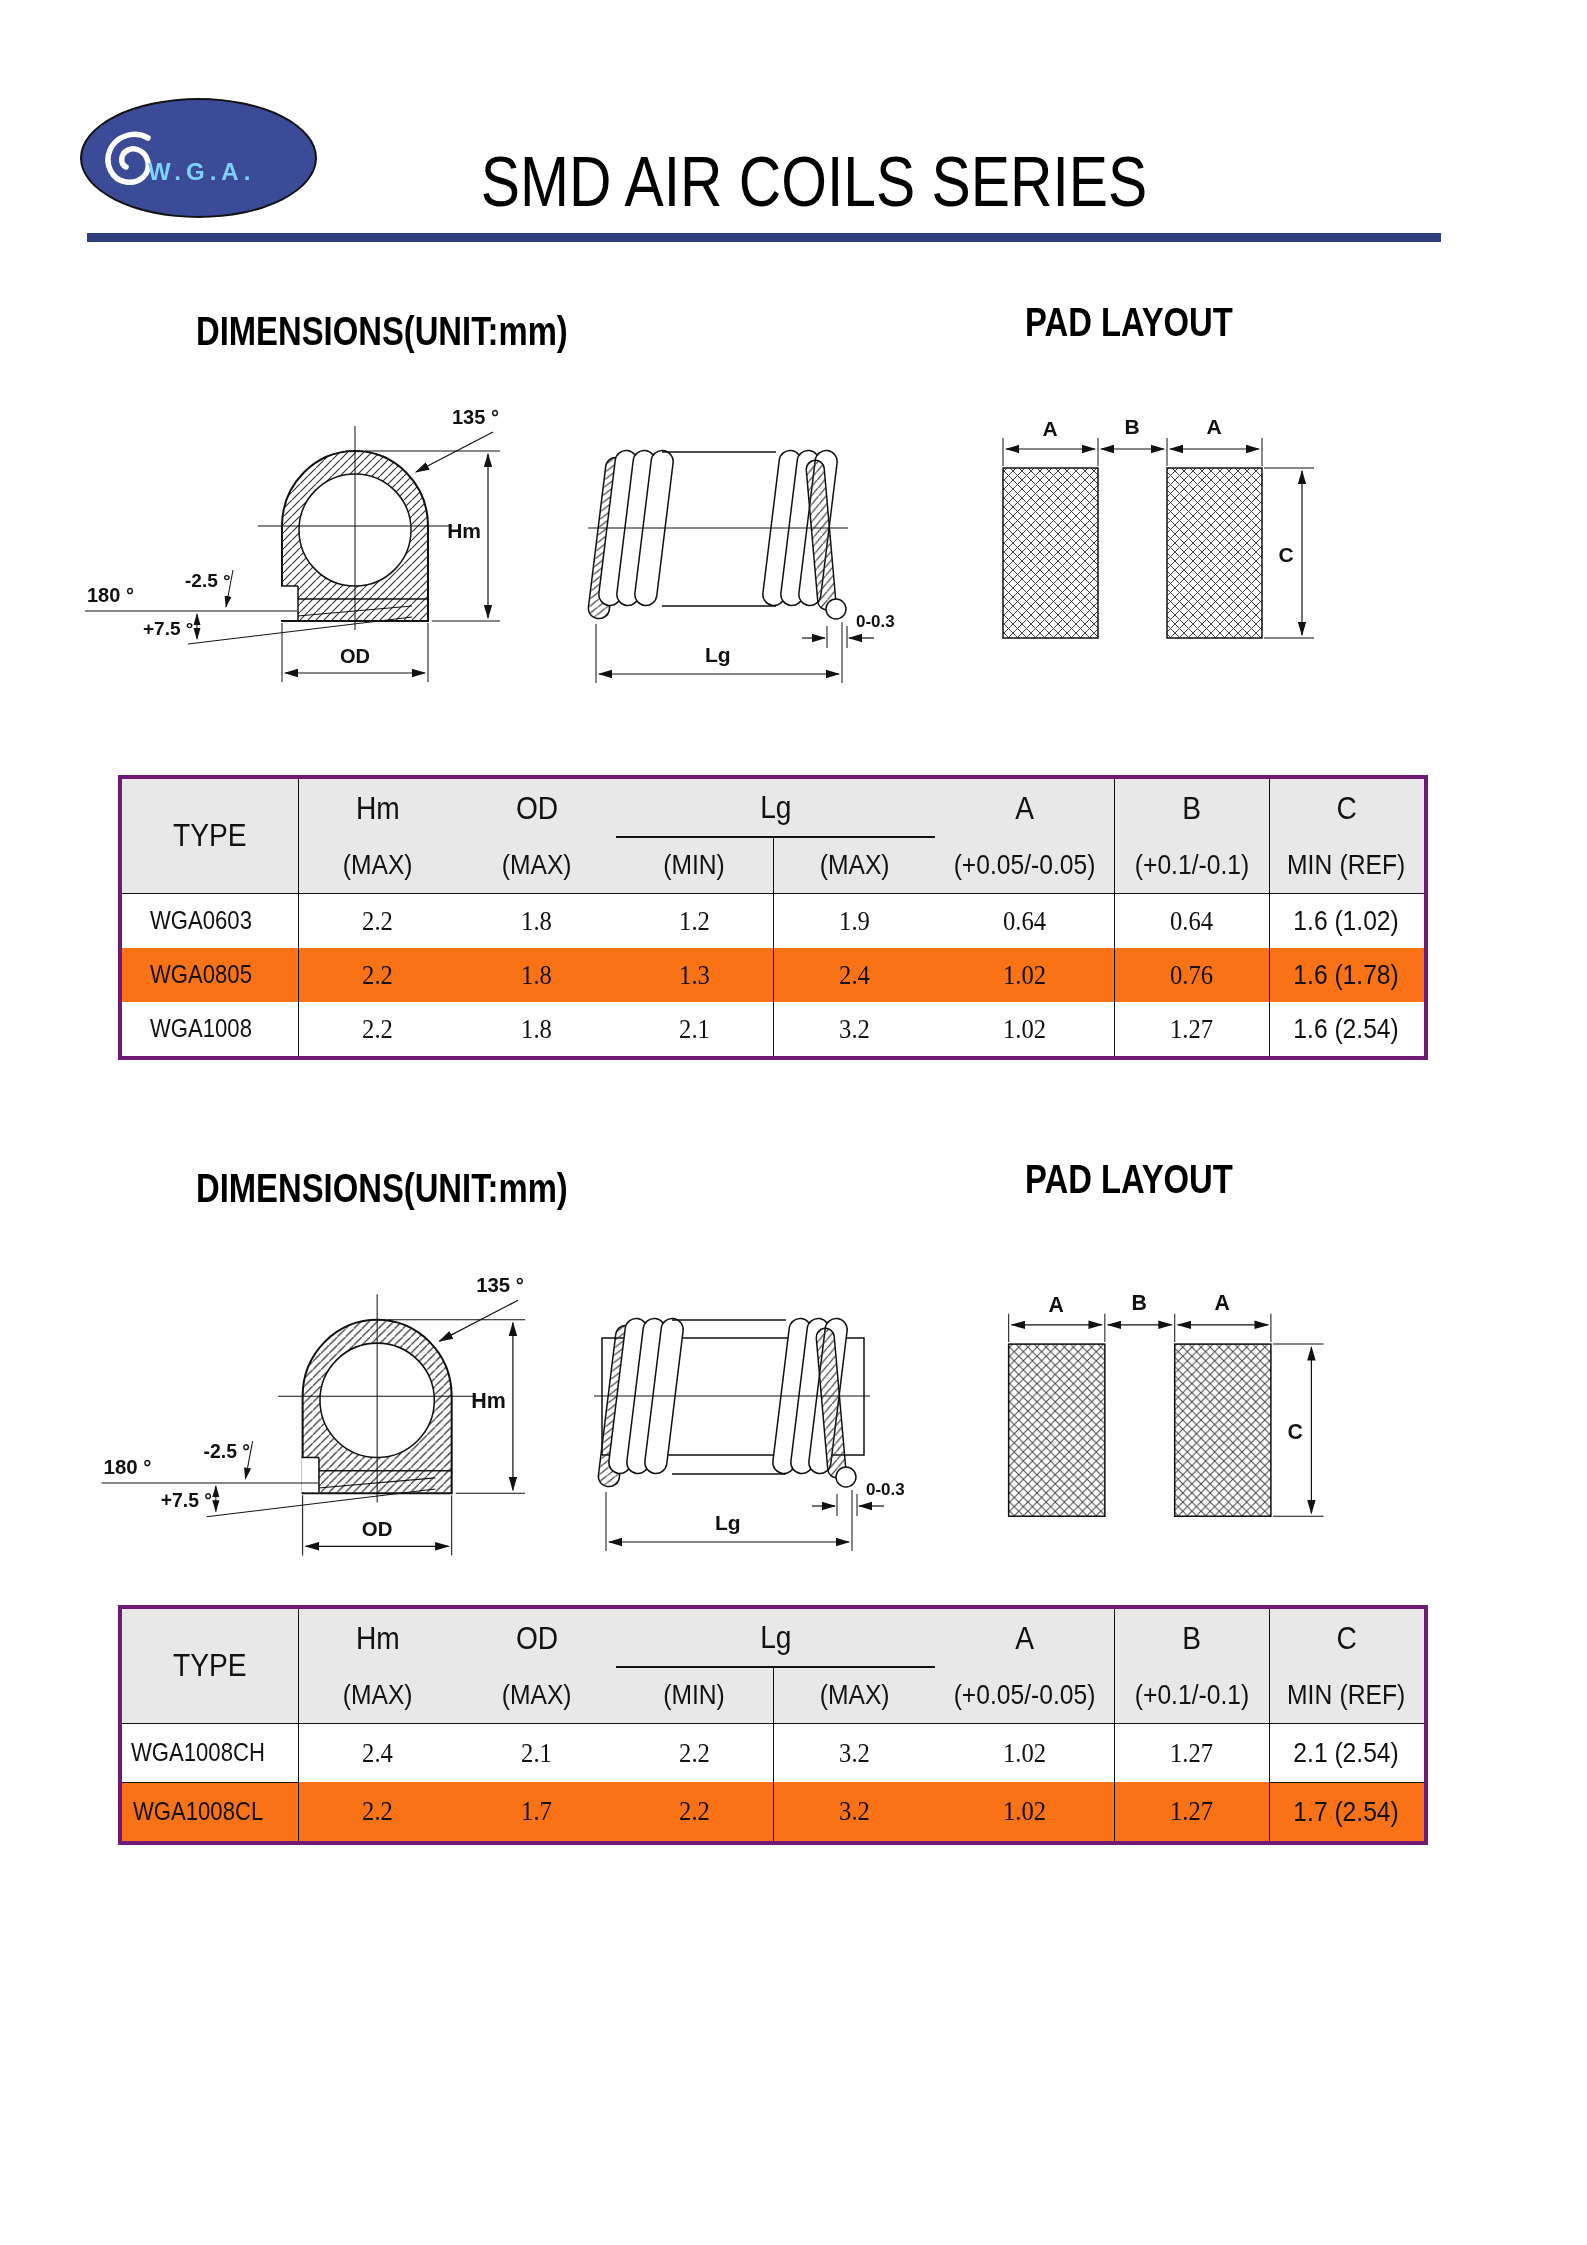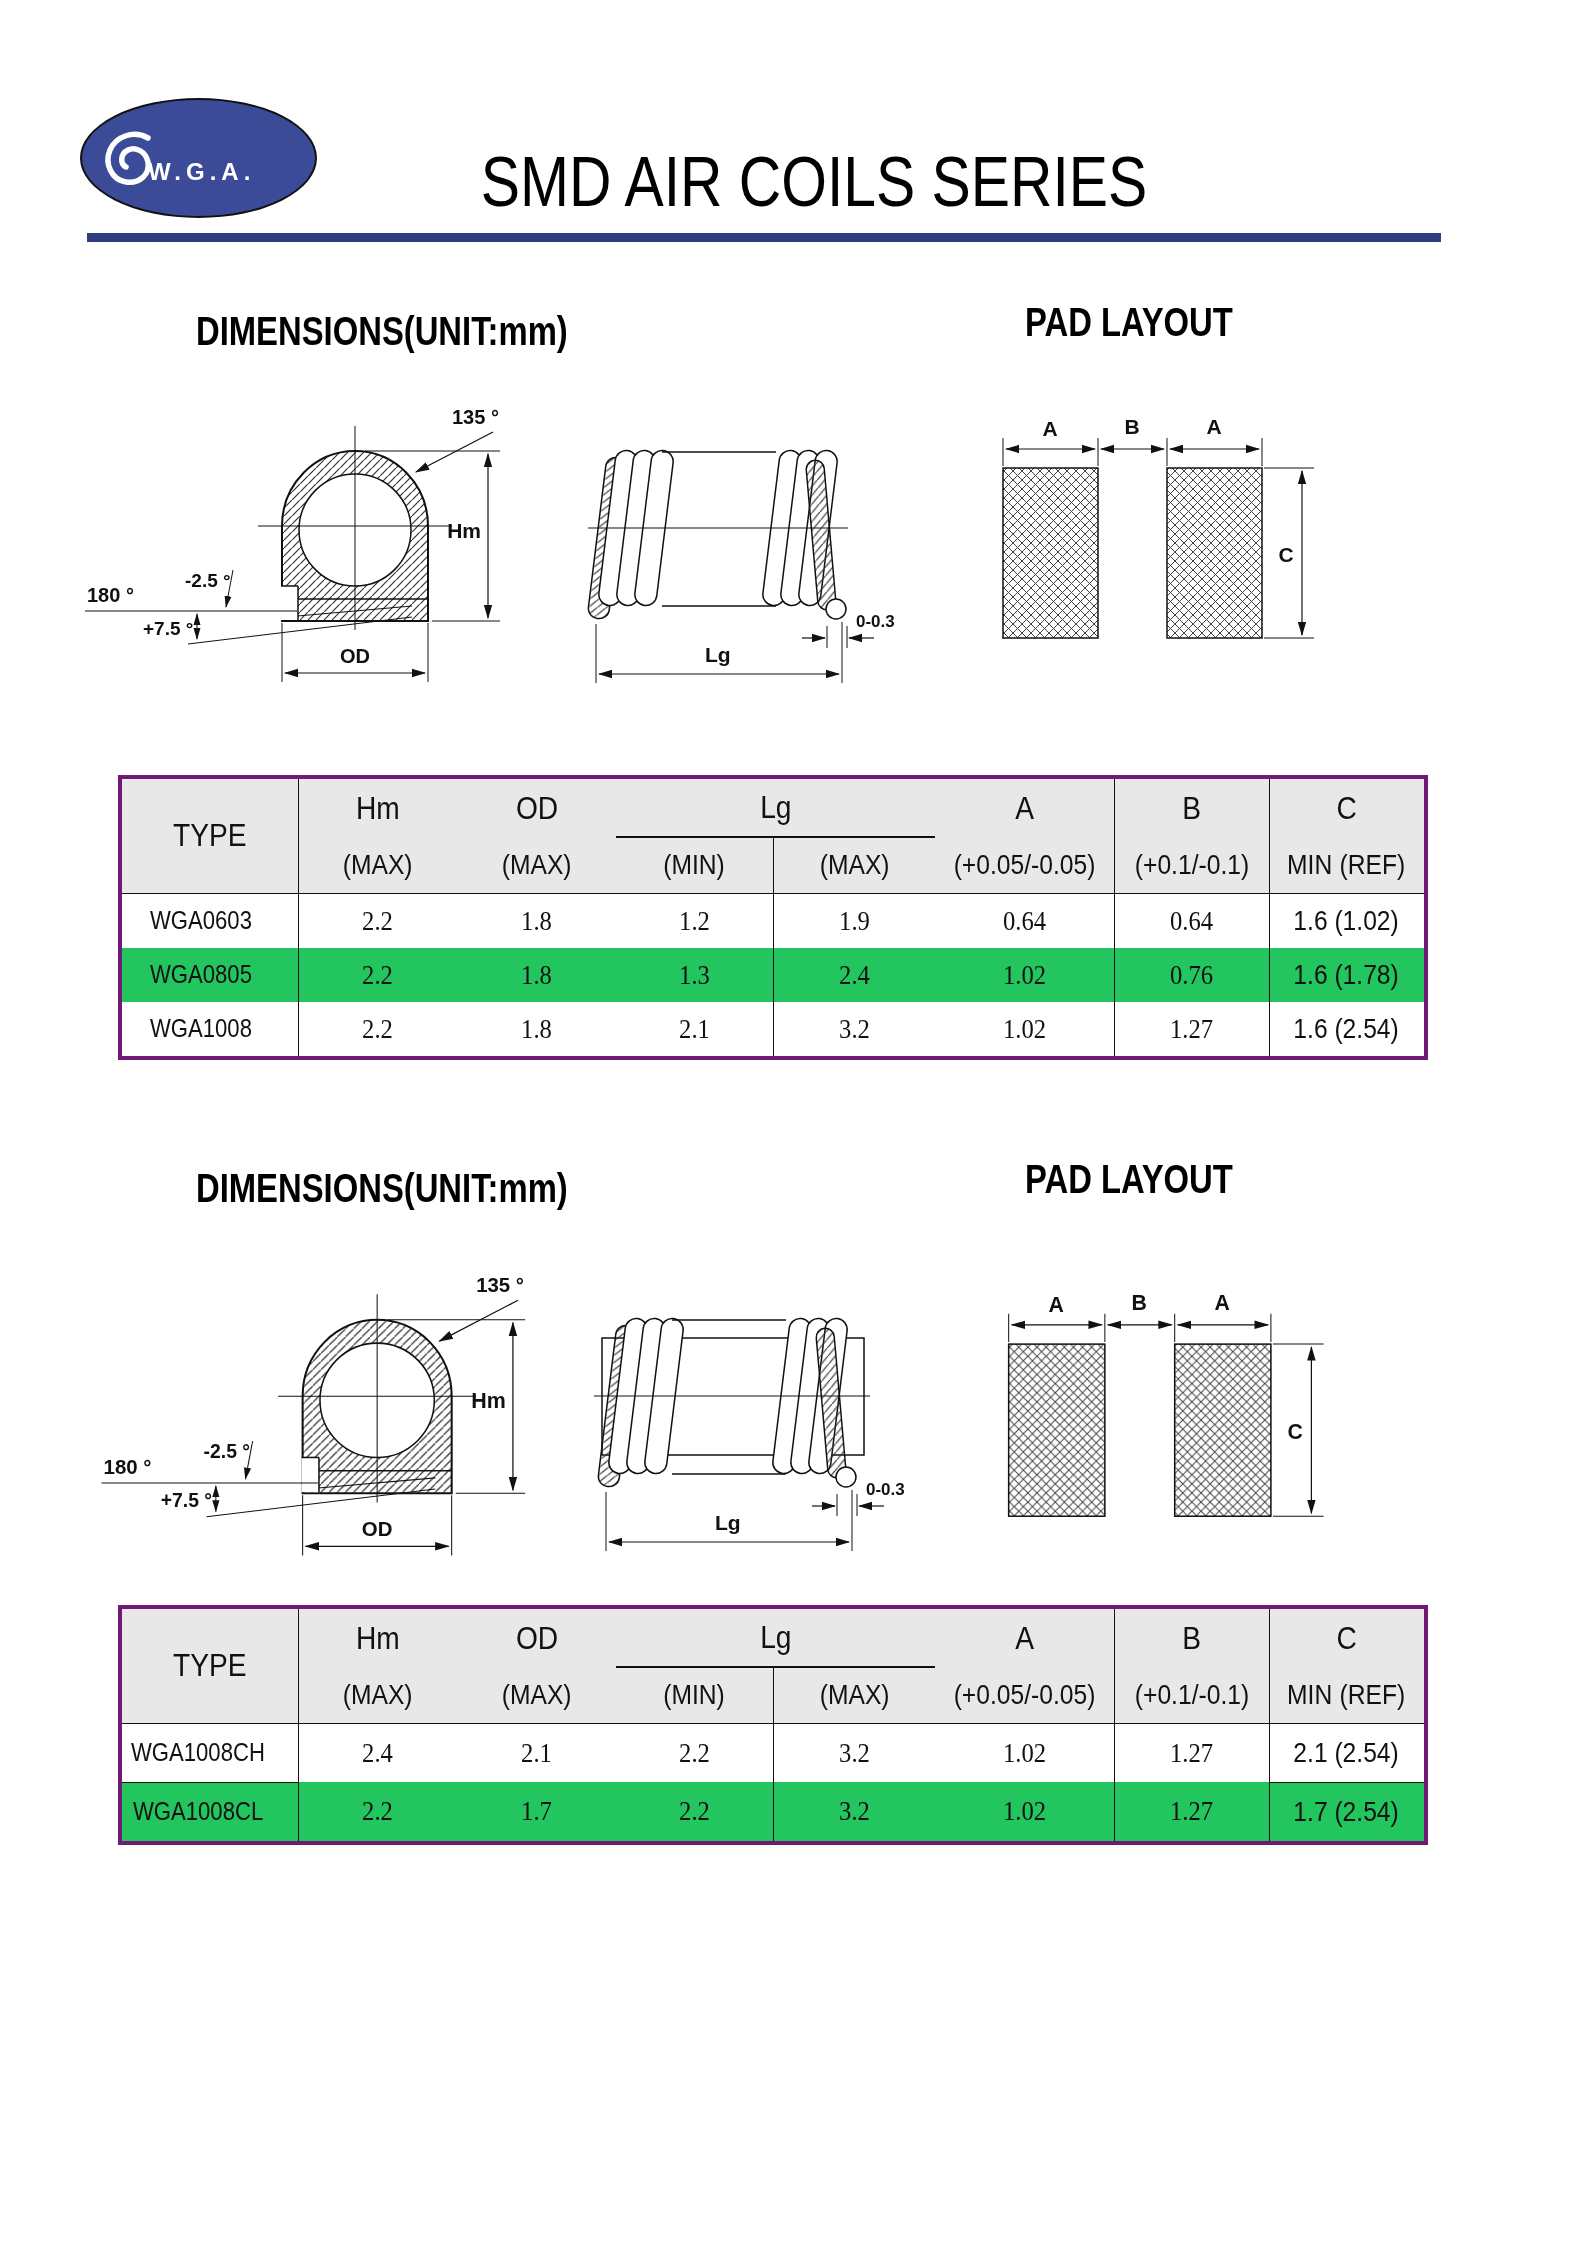--- a/index.html
+++ b/index.html
@@ -2,36 +2,36 @@
 <html><head>
 <meta charset="utf-8">
 <style>
   html,body{margin:0;padding:0;background:#ffffff;}
   .page{position:relative;width:1587px;height:2245px;background:#fff;overflow:hidden;
         font-family:"Liberation Sans",sans-serif;color:#111;}
   .abs{position:absolute;}
   
   .logo{left:80px;top:98px;width:237px;height:120px;border-radius:50%;background:#3b4b98;
         border:2px solid #111;box-sizing:border-box;}
-  .logo-text{position:absolute;left:66px;top:58px;color:#ffffff;font-weight:bold;font-size:24px;
+  .logo-text{position:absolute;left:66px;top:58px;color:#7dd3fc;font-weight:bold;font-size:24px;
              letter-spacing:5px;}
   
   .main-title{left:404px;top:142px;width:820px;text-align:center;font-size:70px;font-weight:500;
               white-space:nowrap;transform:scaleX(0.84);transform-origin:center;color:#000;}
   .accent-bar{left:87px;top:233px;width:1354px;height:9px;}
   
   .sec-h{font-size:40px;font-weight:bold;white-space:nowrap;transform:scaleX(0.82);
          transform-origin:left center;color:#000;}
   
   .spec-table{border-collapse:collapse;table-layout:fixed;width:1306px;background:#fff;}
   .spec-table th,.spec-table td{padding:0;overflow:hidden;white-space:nowrap;font-weight:normal;
          text-align:center;vertical-align:middle;}
   .spec-table{border:4px solid #701a75;}
   .hdr{background:#e8e8e8;}
-  .row-alt{background:#22c55e;}
+  .row-alt{background:#f97316;}
   .bl{border-left:1.5px solid #111;}
   .br{border-right:1.5px solid #111;}
   .bt{border-top:1.5px solid #111;}
   .hdr-underline{border-bottom:2px solid #111;}
   .h1t{font-size:32px;}
   .h2t{font-size:28px;}
   .cell-num{font-size:28px;font-family:Liberation Serif, serif;}
   .cnd{display:inline-block;transform:scaleX(0.88);transform-origin:center;}
   .cndl{display:inline-block;transform:scaleX(0.85);transform-origin:left center;}
   .type-cell{text-align:left;padding-left:14px;font-size:26px;}

